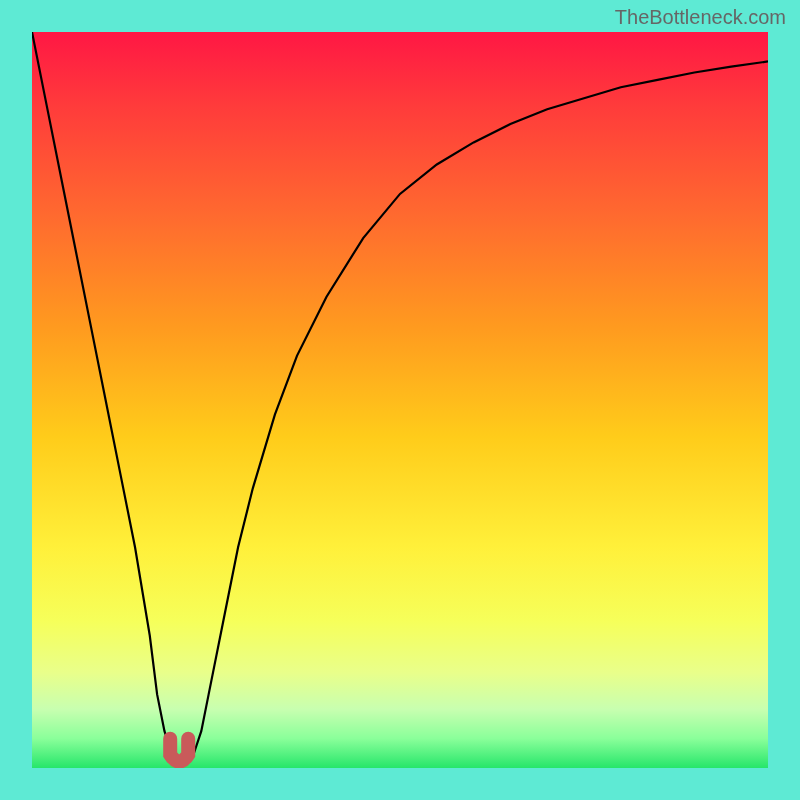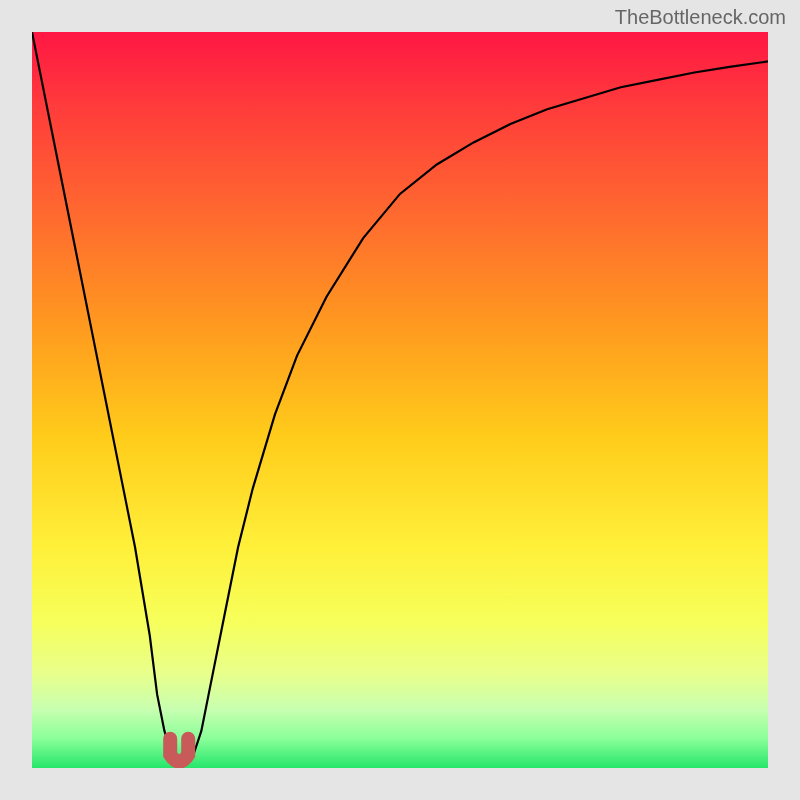--- a/index.html
+++ b/index.html
@@ -10,21 +10,21 @@
     background: #000;
     position: relative;
     font-family: Arial, sans-serif;
   }
   .frame {
     position: absolute;
     top: 0;
     left: 0;
     width: 800px;
     height: 800px;
-    background: #e5e5e5;
+    background: #5eead4;
   }
   .chart-area {
     position: absolute;
     top: 32px;
     left: 32px;
     width: 736px;
     height: 736px;
     overflow: hidden;
   }
   .gradient {

